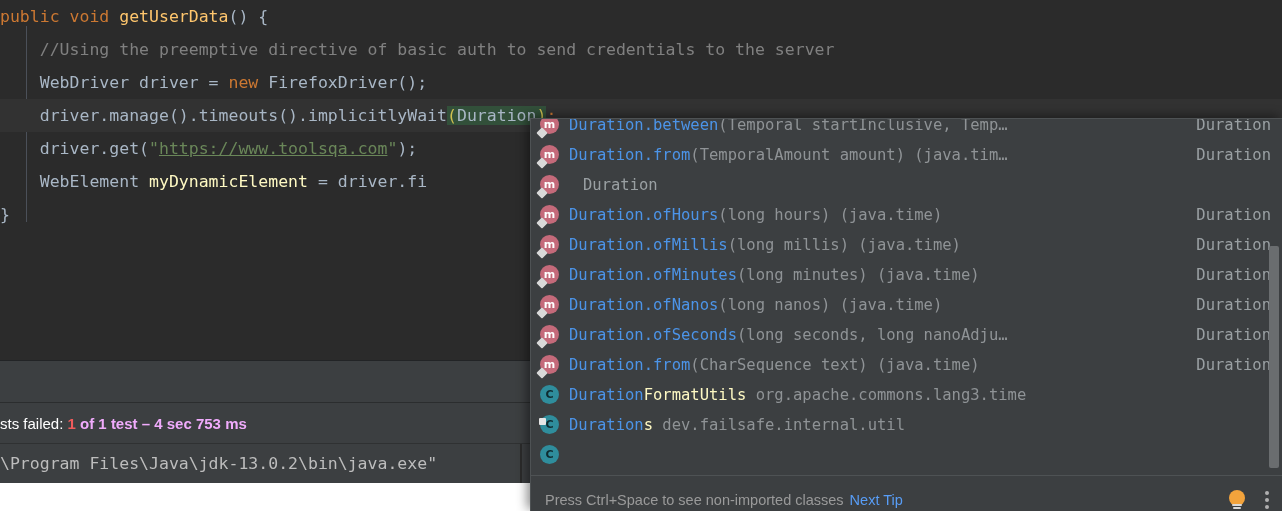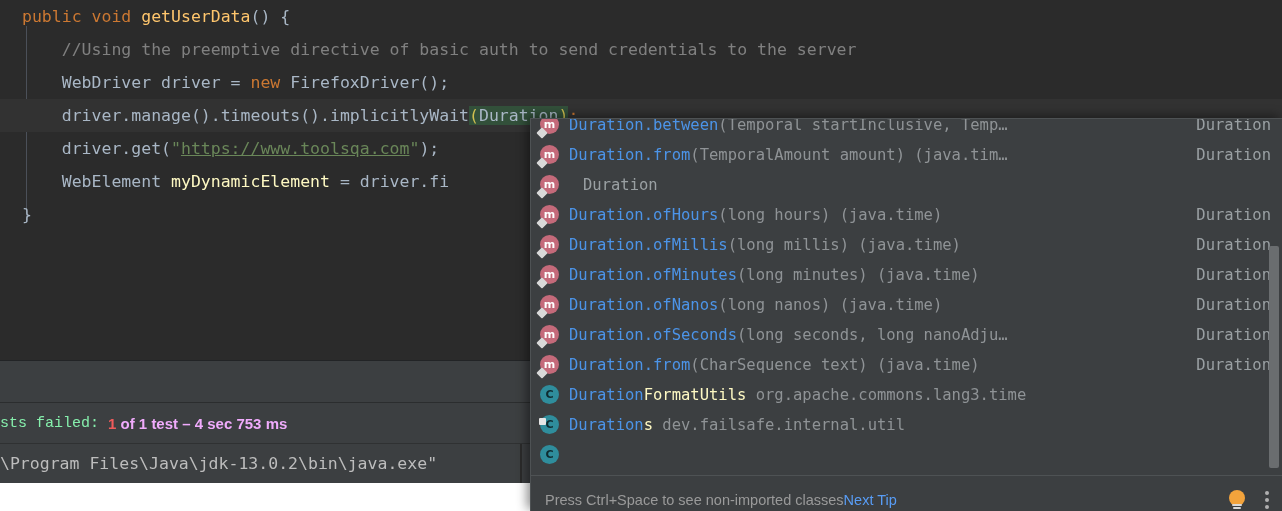--- a/index.html
+++ b/index.html
@@ -35,21 +35,20 @@
     left: 0; top: 0;
     width: 1282px;
     font-family: "DejaVu Sans Mono", monospace;
     font-size: 16.5px;
     line-height: 33px;
     white-space: pre;
   }
   .cl {
     position: relative;
     height: 33px;
-    padding-left: 22px;
     box-sizing: border-box;
   }
   .cl.caretline {
     background: #323232;
   }
   .tok-kw      { color: #cc7832; }
   .tok-method  { color: #ffc66d; }
   .tok-plain   { color: #a9b7c6; }
   .tok-comment { color: #808080; }
   .tok-str     { color: #6a8759; }
@@ -87,21 +86,21 @@
     background: #3c3f41;
     font-family: "Liberation Sans", sans-serif;
     font-size: 15px;
     color: #a8a8a8;
     display: flex;
     align-items: center;
     padding-left: 0px;
     box-sizing: border-box;
     white-space: pre;
   }
-  .test-fail-label { color: #86efac; font-family: Liberation Mono, monospace; }
+  .test-fail-label { color: #ffffff; }
   .test-fail-count { color: #f05b5b; font-weight: bold; }
   .test-rest { color: #f0abfc; font-weight: bold; }
   .test-divider {
     position: absolute;
     left: 0; top: 443px;
     width: 1282px; height: 1px;
     background: #2f3132;
   }
 
   
@@ -226,20 +225,21 @@
     display: flex;
     align-items: center;
     padding: 12px 10px 0 14px;
     font-family: "Liberation Sans", sans-serif;
     font-size: 14.5px;
     color: #9a9a9a;
   }
   .footer-tip { white-space: pre; }
   .footer-link {
     color: #589df6;
+    margin-left: 6px;
     cursor: pointer;
   }
   .footer-spacer { flex: 1 1 auto; }
   .bulb {
     position: relative;
     width: 20px; height: 22px;
     margin-right: 18px;
   }
   .bulb-top {
     position: absolute;

